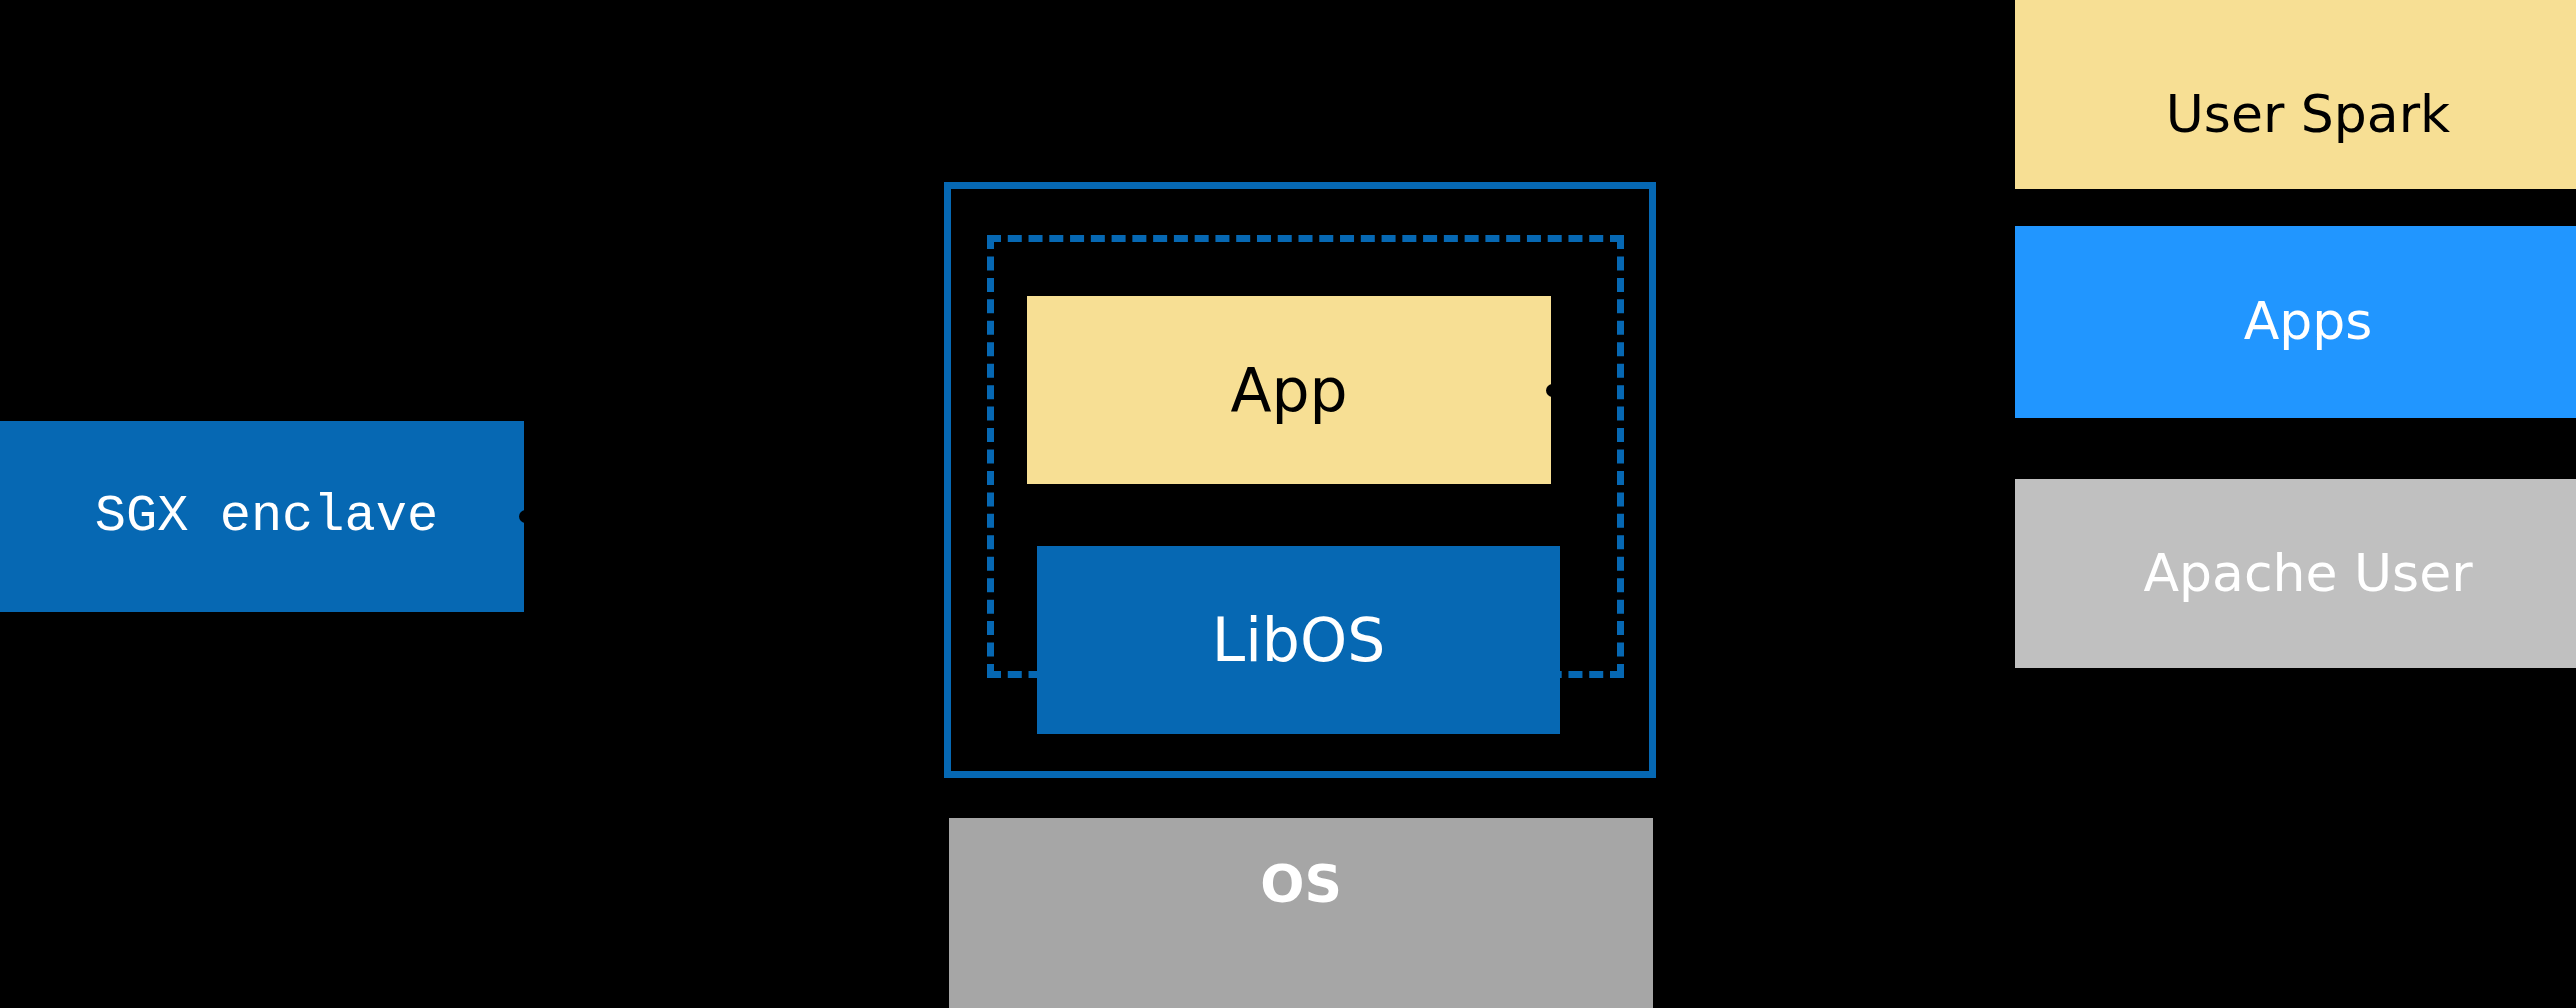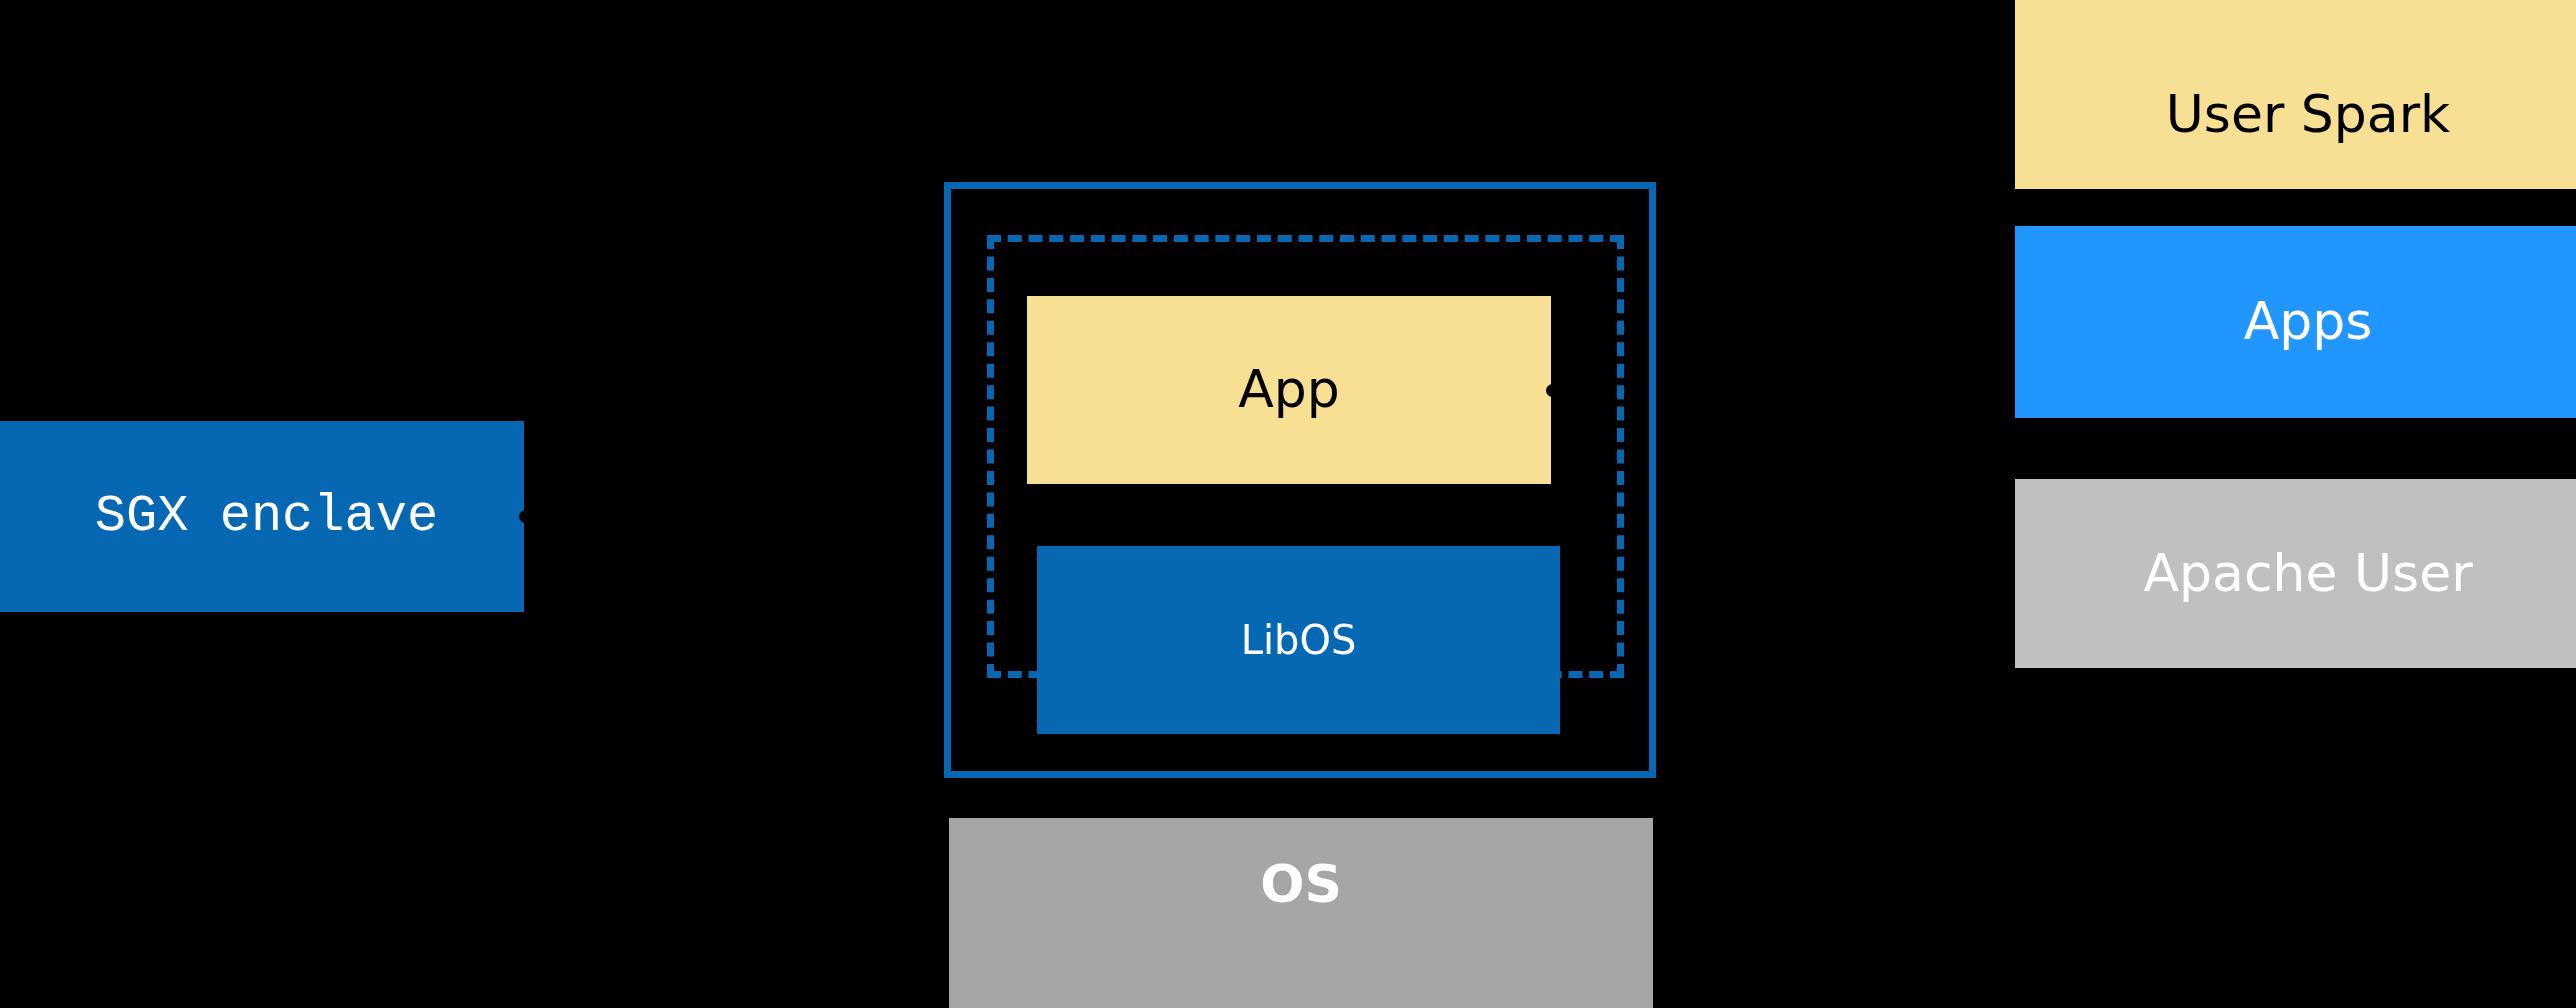--- a/index.html
+++ b/index.html
@@ -59,31 +59,31 @@
     background: transparent;
   }
   
   #app-box {
     left: 1027px;
     top: 296px;
     width: 524px;
     height: 188px;
     background: #F7DF94;
     color: #000000;
-    font-size: 52px;
+    font-size: 60px;
   }
   
   #libos-box {
     left: 1037px;
     top: 546px;
     width: 523px;
     height: 188px;
     background: #0668B3;
     color: #FFFFFF;
-    font-size: 40px;
+    font-size: 60px;
   }
   
   #os-box {
     left: 949px;
     top: 818px;
     width: 704px;
     height: 201px;
     background: #A6A6A6;
     color: #FFFFFF;
     font-size: 52px;

